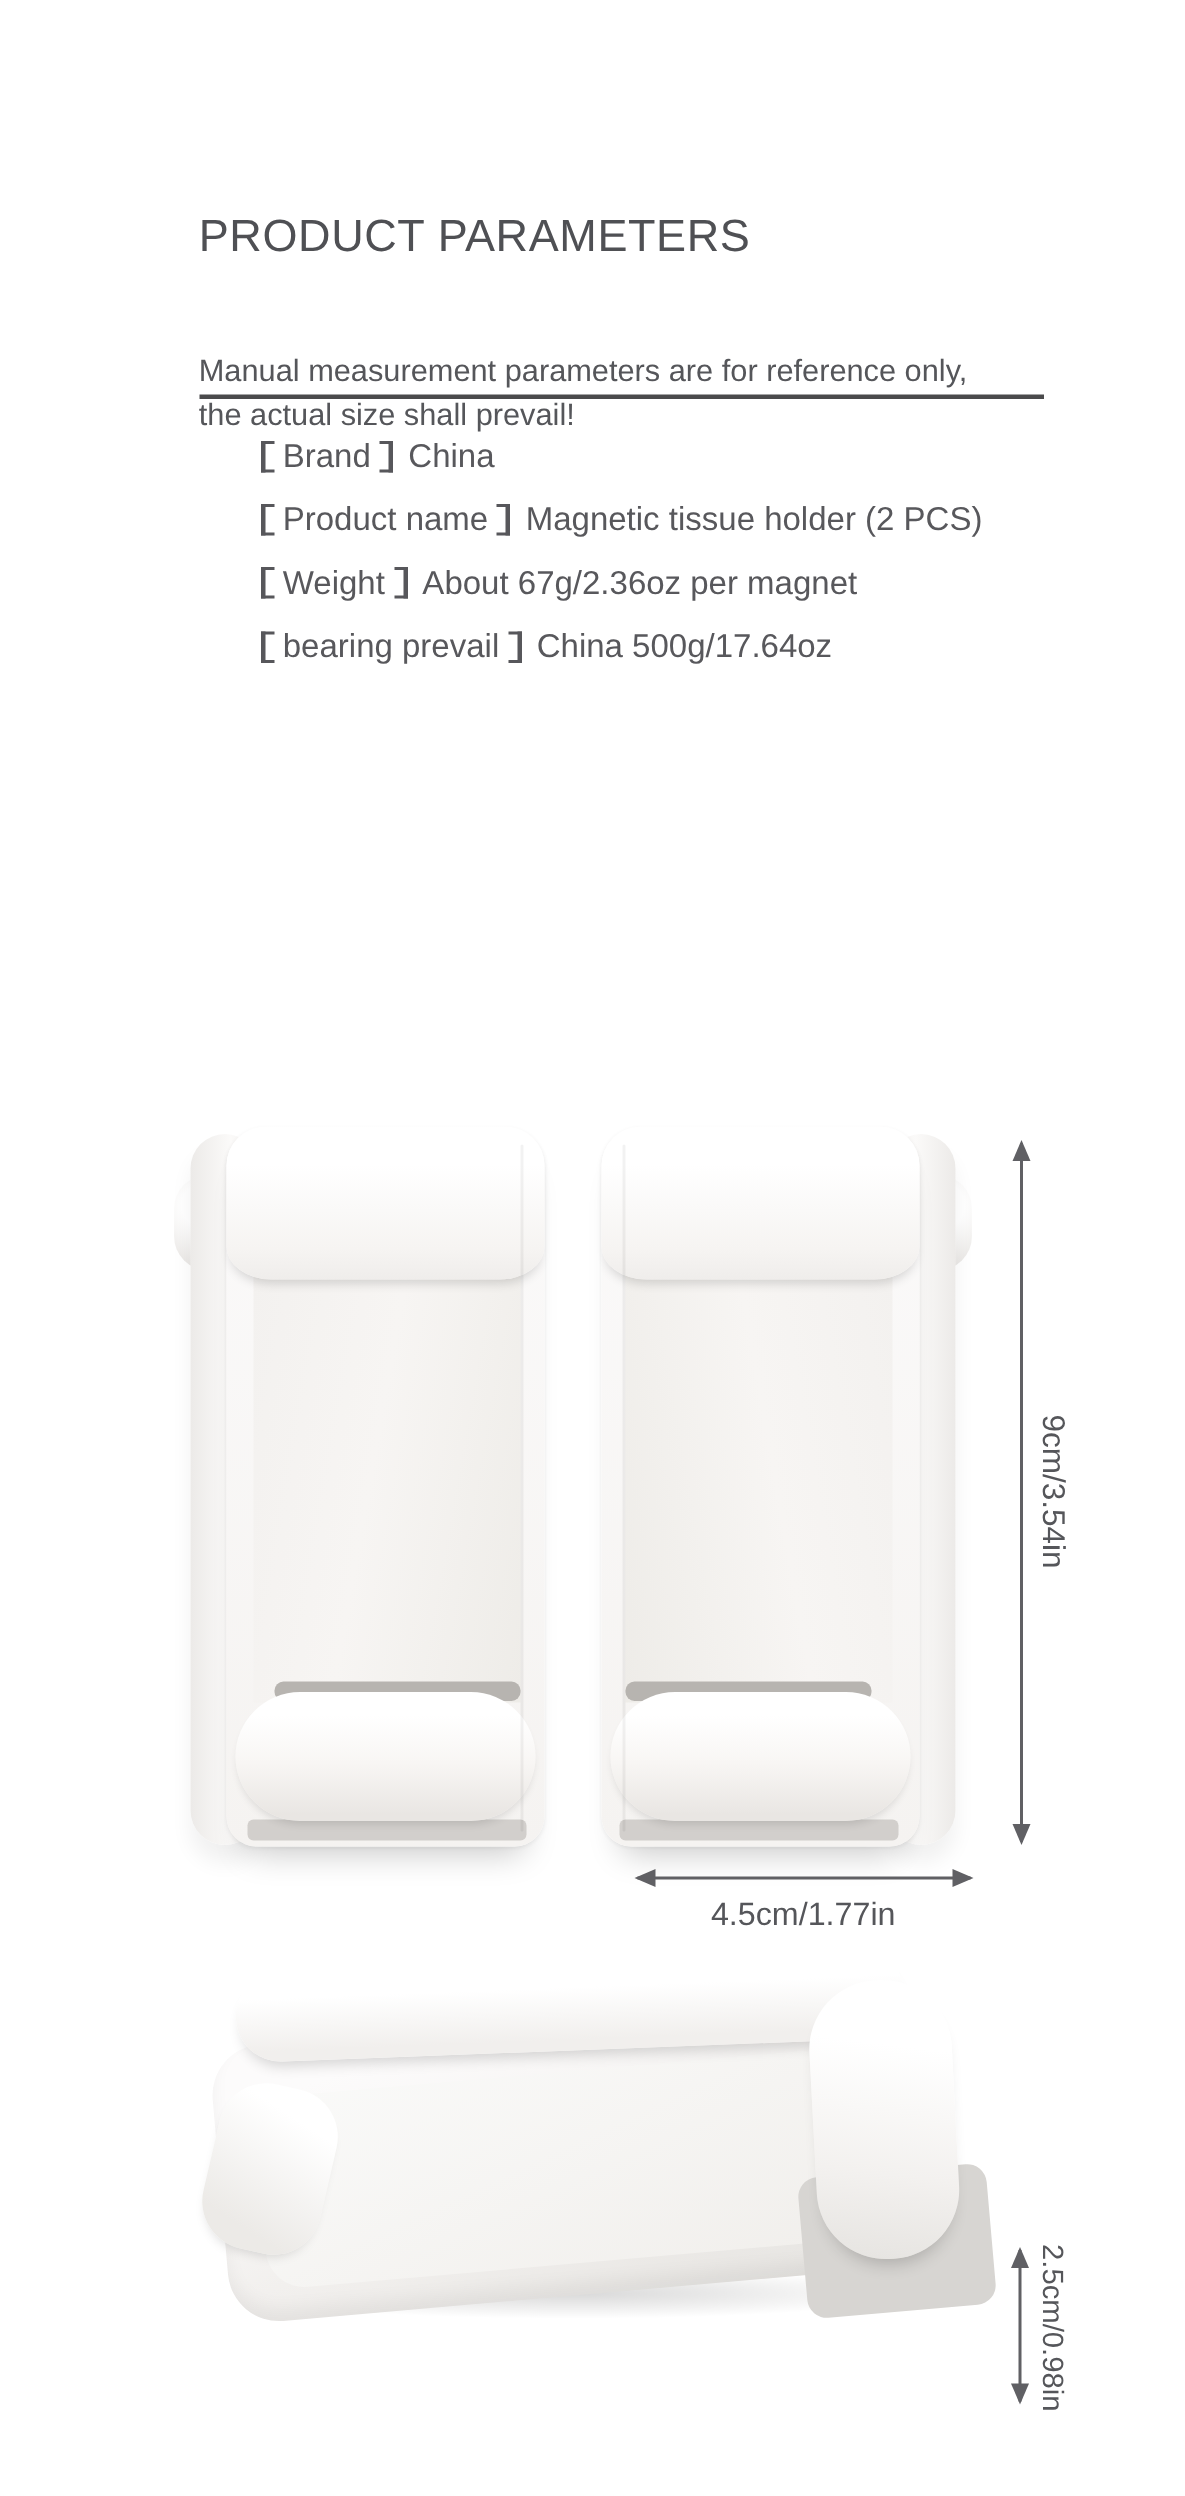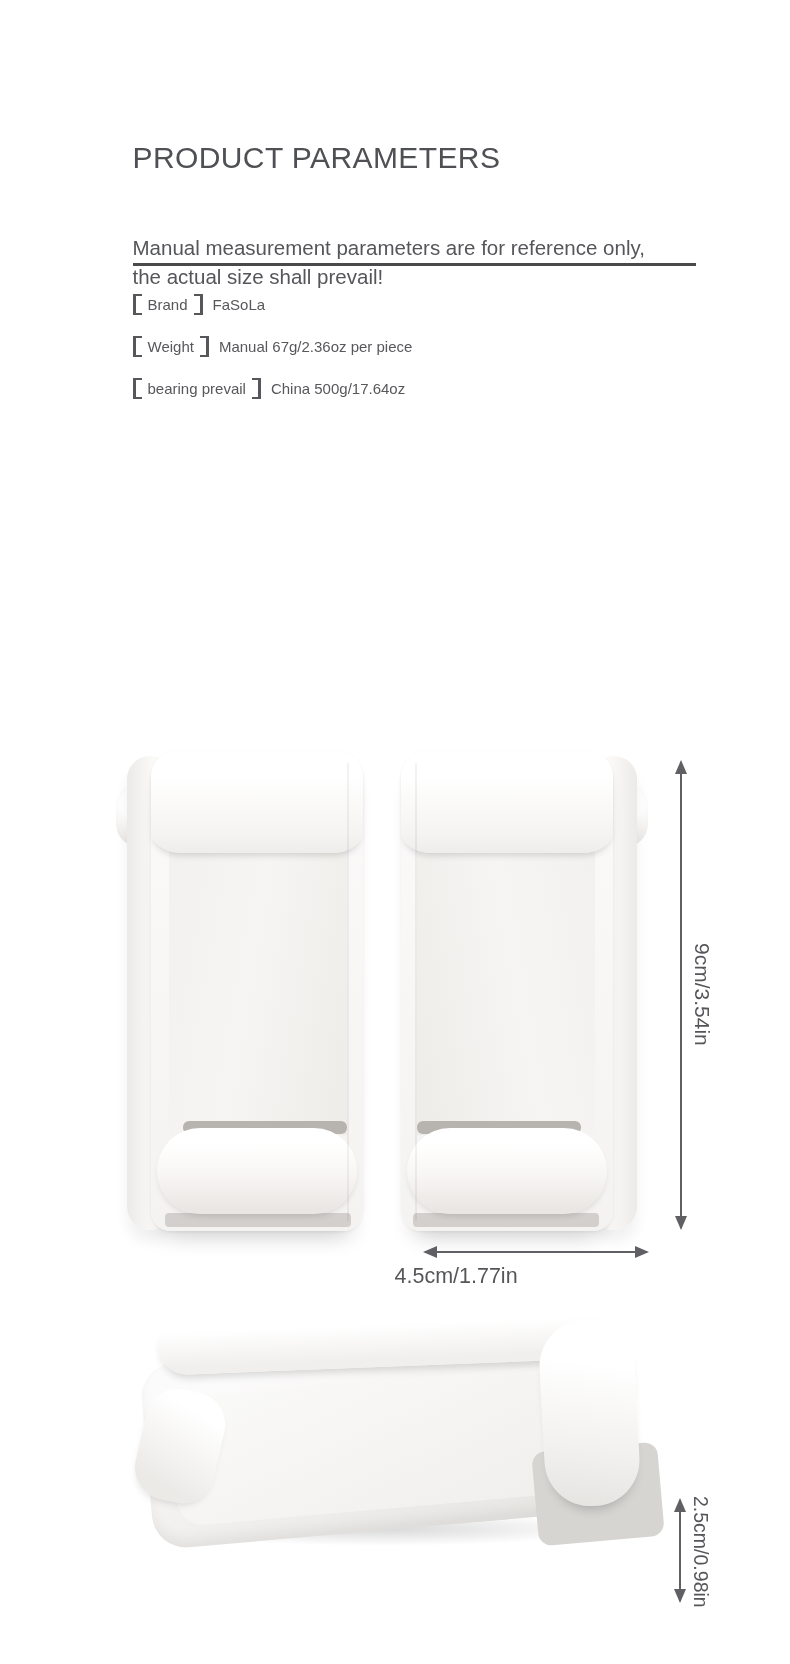--- a/index.html
+++ b/index.html
@@ -17,21 +17,21 @@
   .subtitle {
     position:absolute; left:90px; top:192px;
     font-size:20.5px; line-height:29px; color:#55565a; white-space:pre-line;margin-top:41px;
   }
   .divider {
     position:absolute; left:90px; top:263px; width:563px; height:3px; background:#4a4a4c;
   }
 
   
   .specs { position:absolute; left:90px; top:283px; }
-  .spec-row { height:42.3px; display:flex; align-items:center; font-size:15px; color:#58585c; }
+  .spec-row { height:42.3px; display:flex; align-items:center; font-size:22px; color:#58585c;margin-left:41px; }
   .bk { width:9px; height:21px; box-sizing:border-box; flex:0 0 auto; }
   .bk-l { border-left:3px solid #57575b; border-top:2px solid #57575b; border-bottom:2px solid #57575b; }
   .bk-r { border-right:3px solid #57575b; border-top:2px solid #57575b; border-bottom:2px solid #57575b; }
   .spec-label { padding:0 6px; white-space:nowrap; }
   .spec-value { margin-left:10px; white-space:nowrap; }
 
   
   .holder { position:absolute; width:242px; height:488px; top:751px; }
   .holder.left  { left:78px;  }
   .holder.right { left:358px; transform:scaleX(-1); }
@@ -121,21 +121,21 @@
     border-top:6px solid transparent; border-bottom:6px solid transparent; border-left:14px solid #606064; }
 
   .dim-height-line { left:637px; top:762px; height:466px; }
   .dim-height-label {
     position:absolute; left:645px; top:858px; height:272px; width:28px;
     writing-mode:vertical-rl; font-size:21px; color:#55565a;
     display:flex; align-items:center; justify-content:center; white-space:nowrap;
   }
   .dim-width-line { left:382px; top:1251px; width:222px; }
   .dim-width-label {
-    position:absolute; left:352px; top:1264px; width:282px; 
+    position:absolute; left:352px; top:1264px; width:282px; text-align:center;
     font-size:21.5px; color:#55565a; white-space:nowrap;
   }
   .dim-depth-line { left:636px; top:1500px; height:101px; }
   .dim-depth-label {
     position:absolute; left:645px; top:1472px; height:160px; width:26px;
     writing-mode:vertical-rl; font-size:19.5px; color:#55565a;
     display:flex; align-items:center; justify-content:center; white-space:nowrap;
   }
 </style>
 </head>
@@ -146,27 +146,33 @@
   <div class="title">PRODUCT PARAMETERS</div>
   <div class="subtitle">Manual measurement parameters are for reference only,
 the actual size shall prevail!</div>
   <div class="divider"></div>
 
   <div class="specs">
     <div class="spec-row">
       <span class="bk bk-l"></span>
       <span class="spec-label">Brand</span>
       <span class="bk bk-r"></span>
-      <span class="spec-value">FaSoLa</span>
+      <span class="spec-value">China</span>
+    </div>
+    <div class="spec-row">
+      <span class="bk bk-l"></span>
+      <span class="spec-label">Product name</span>
+      <span class="bk bk-r"></span>
+      <span class="spec-value">Magnetic tissue holder (2 PCS)</span>
     </div>
     <div class="spec-row">
       <span class="bk bk-l"></span>
       <span class="spec-label">Weight</span>
       <span class="bk bk-r"></span>
-      <span class="spec-value">Manual 67g/2.36oz per piece</span>
+      <span class="spec-value">About 67g/2.36oz per magnet</span>
     </div>
     <div class="spec-row">
       <span class="bk bk-l"></span>
       <span class="spec-label">bearing prevail</span>
       <span class="bk bk-r"></span>
       <span class="spec-value">China 500g/17.64oz</span>
     </div>
   </div>
 
   <div class="holder left">

